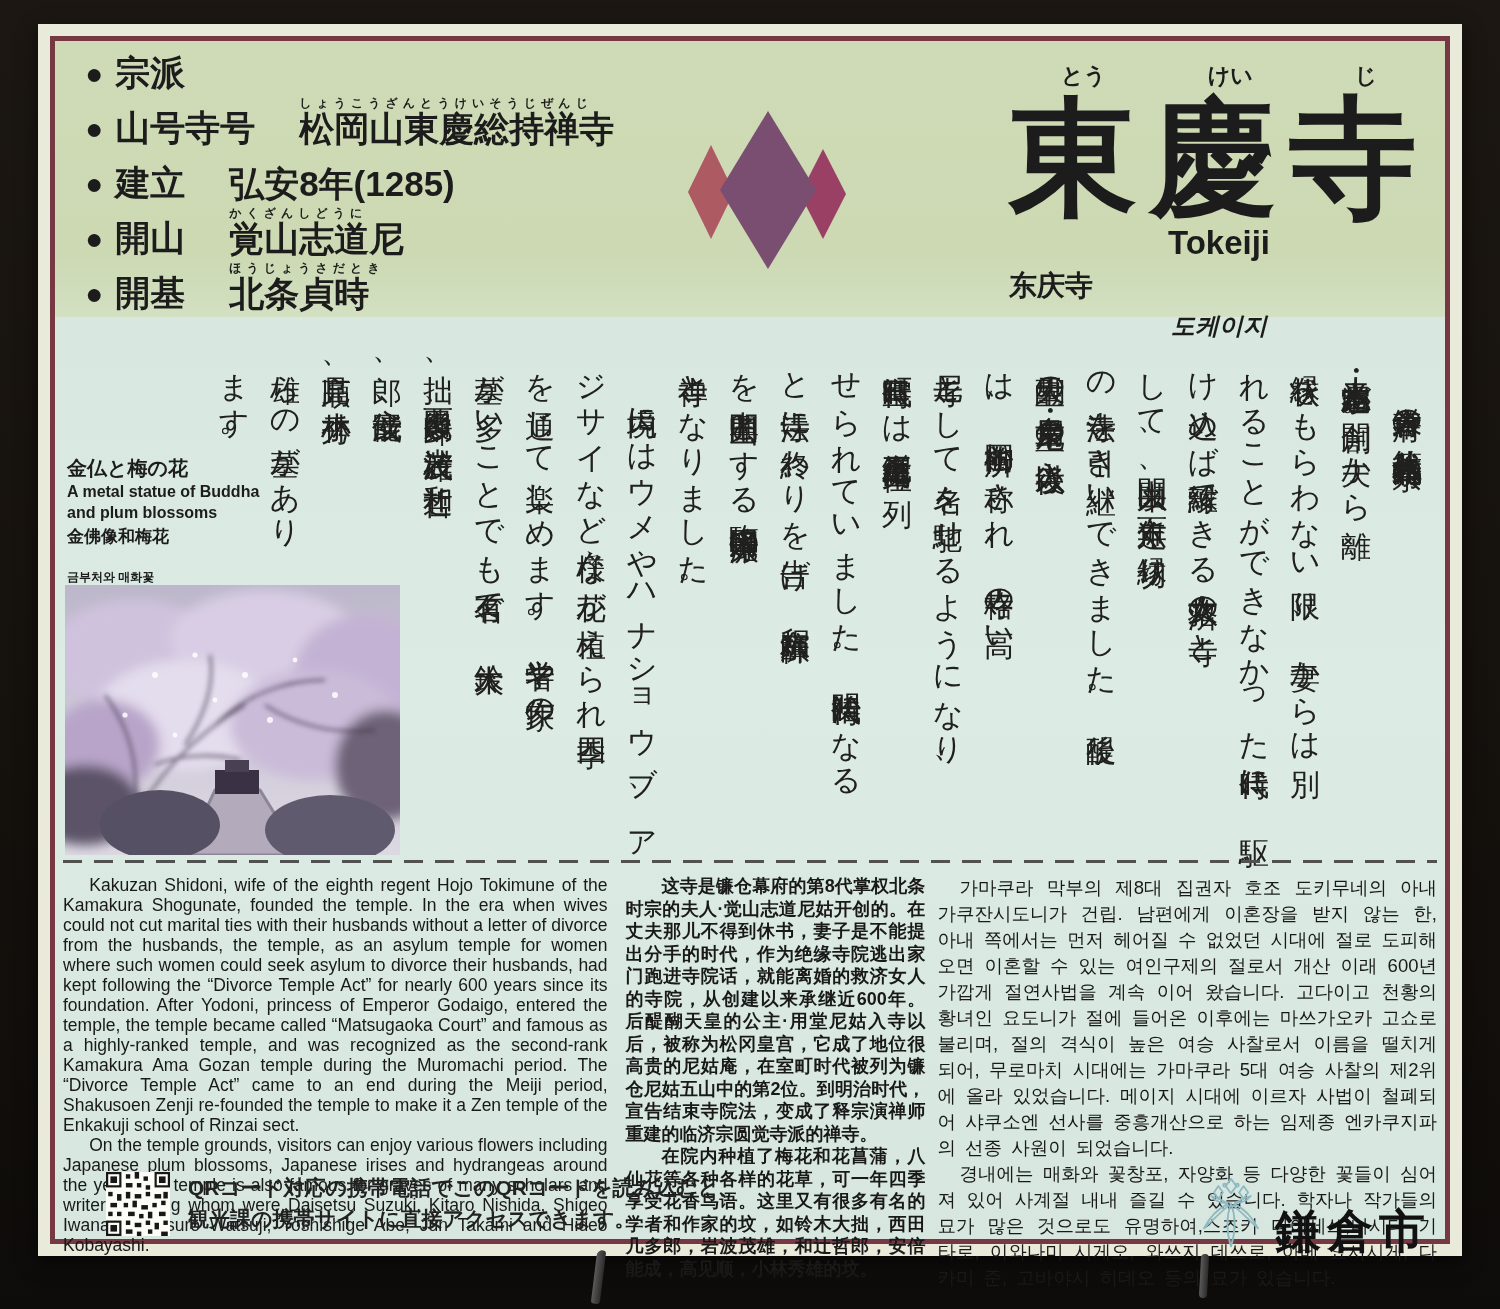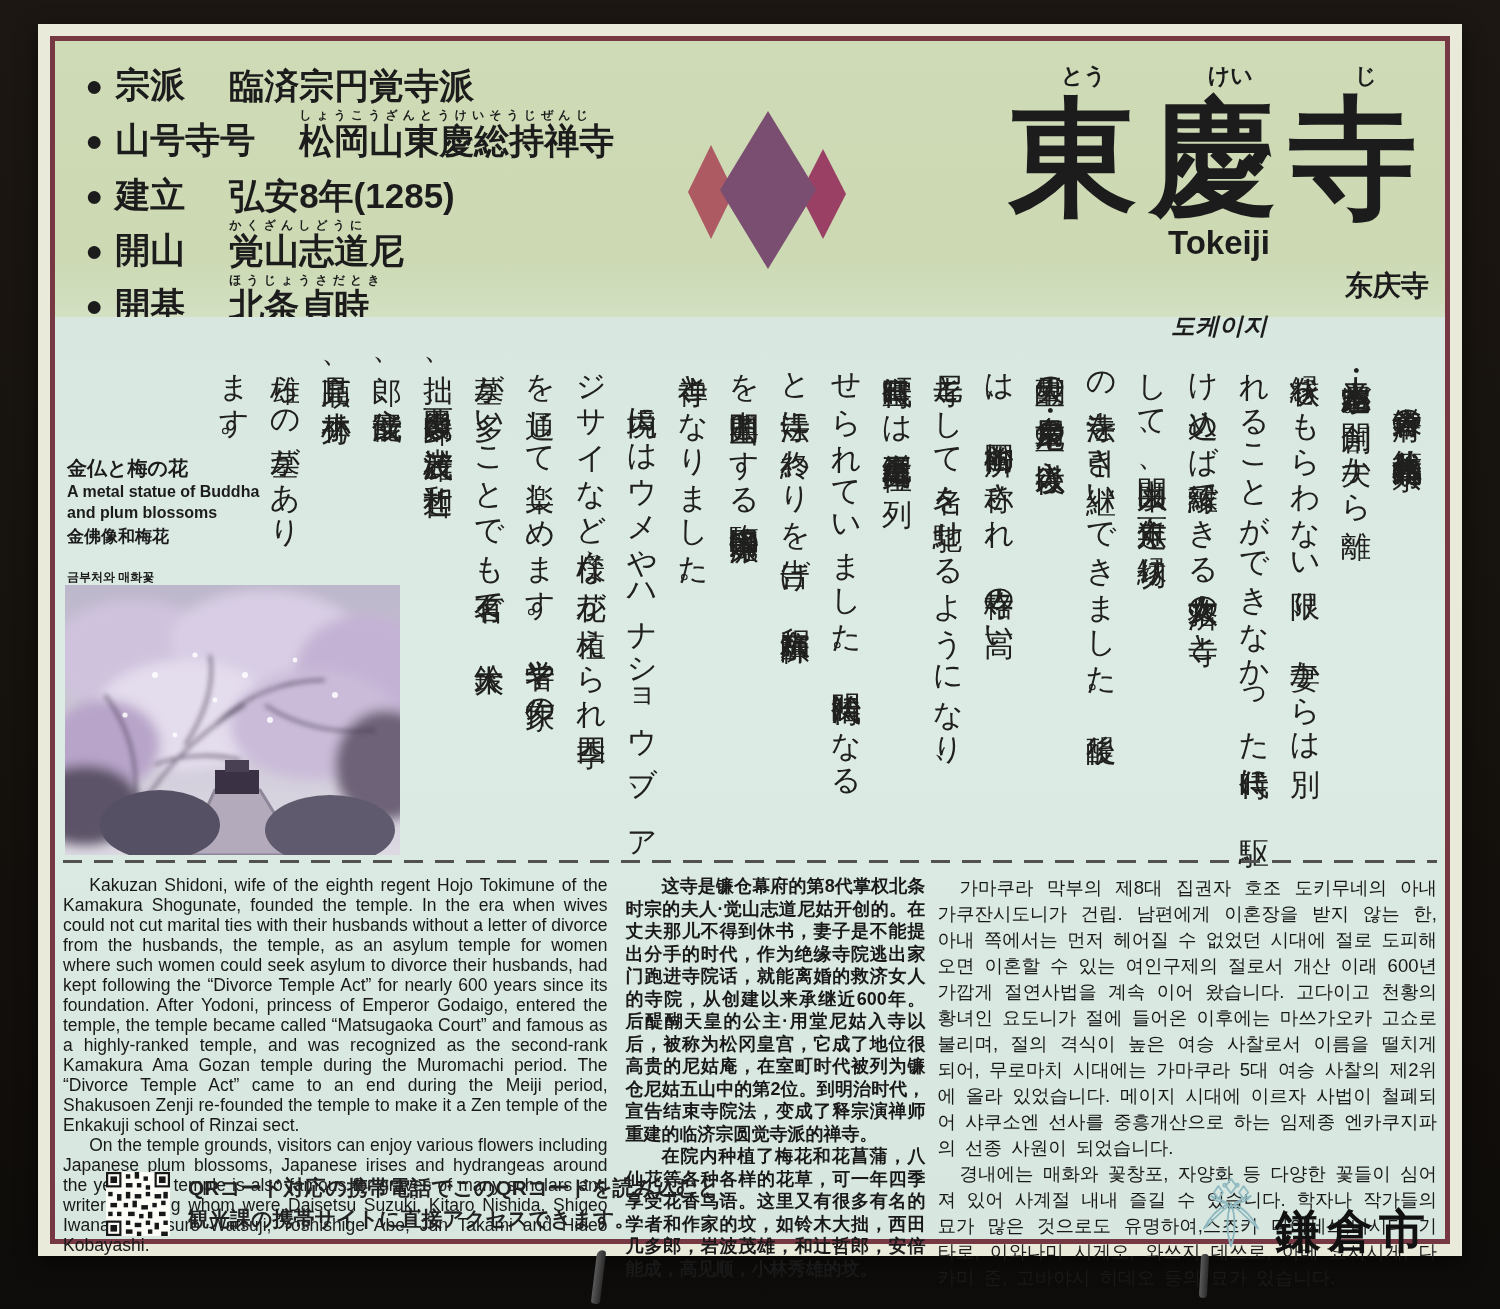--- a/index.html
+++ b/index.html
@@ -27,21 +27,21 @@
   .dia{position:absolute;clip-path:polygon(50% 0,100% 50%,50% 100%,0 50%);}
   .dia-c{left:32px;top:0;width:96px;height:158px;background:#7a4e70;z-index:2;}
   .dia-l{left:0;top:34px;width:46px;height:94px;background:#ae5a63;z-index:1;}
   .dia-r{left:112px;top:38px;width:46px;height:90px;background:#9a4065;z-index:1;}
   
   .title-block{position:absolute;top:20px;right:16px;width:420px;z-index:3;}
   .title-furi{display:flex;justify-content:space-between;padding:0 52px;font-size:22px;font-weight:600;}
   .title-kanji{font-family:"DejaVu Serif",serif;font-size:128px;line-height:1.04;font-weight:700;
     letter-spacing:12px;text-align:center;white-space:nowrap;}
   .title-romaji{text-align:center;font-size:33px;font-weight:600;margin-top:0px;}
-  .title-zh{text-align:right;font-size:28px;font-weight:700;margin-top:5px;}
+  .title-zh{text-align:left;font-size:28px;font-weight:700;margin-top:5px;}
   .title-ko{text-align:center;font-size:24px;font-weight:600;margin-top:5px;font-style:italic;}
   
   .main{position:absolute;left:0;top:276px;right:0;bottom:0;
     background:linear-gradient(180deg,#d8e8e1 0%,#dcebe4 40%,#d7e7e0 100%);}
   .vtext{position:absolute;top:35px;right:20px;display:flex;flex-direction:row-reverse;
     gap:16px;align-items:flex-start;}
   .vcol{writing-mode:vertical-rl;width:35px;line-height:35px;font-size:30px;letter-spacing:1.5px;
     font-family:"DejaVu Serif",serif;color:#20201f;flex-shrink:0;white-space:nowrap;}
   .caption{position:absolute;left:12px;top:138px;width:200px;}
   .caption-ja{font-size:20px;font-weight:700;line-height:26px;}
@@ -74,24 +74,20 @@
 
 <div class="sign">
   <div class="sign-inner">
 
     <div class="band">
 
       <div class="facts">
         <div class="fact-row">
           <span class="bullet">●</span>
           <span class="fact-label">宗派</span>
-          <span class="fact-vw">
-              <span class="fact-furi"></span>
-              <span class="fact-value">臨済宗円覚寺派</span>
-            </span>
         </div>
         <div class="fact-row">
           <span class="bullet">●</span>
           <span class="fact-label">山号寺号</span>
           <span class="fact-vw">
               <span class="fact-furi">しょうこうざんとうけいそうじぜんじ</span>
               <span class="fact-value">松岡山東慶総持禅寺</span>
             </span>
         </div>
         <div class="fact-row">

